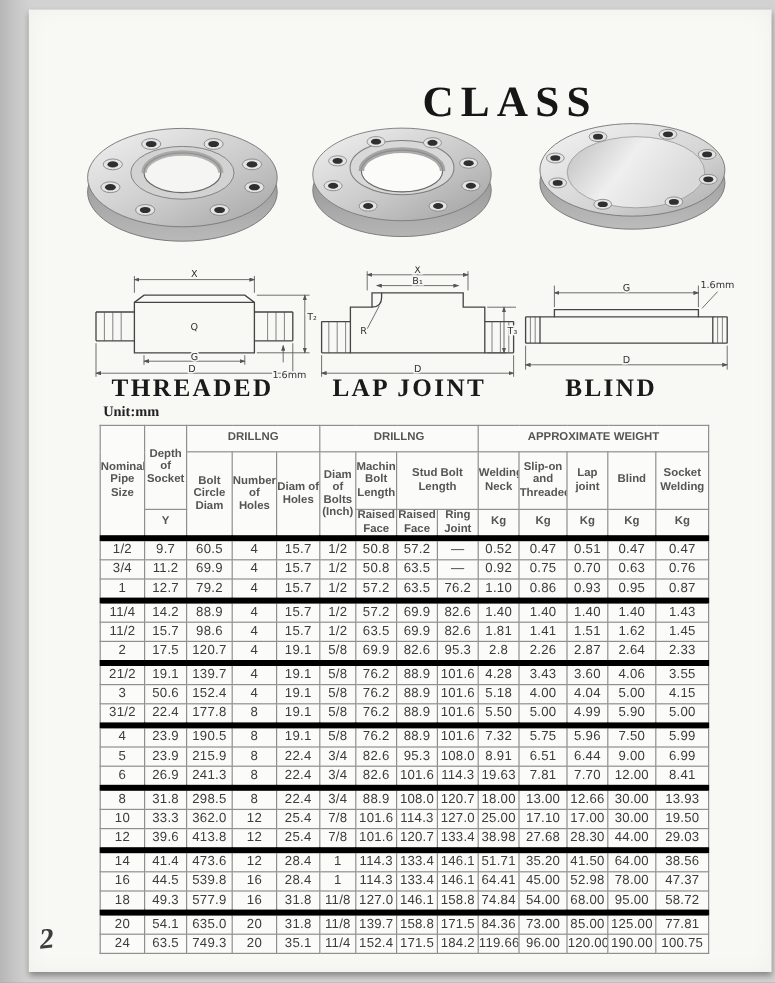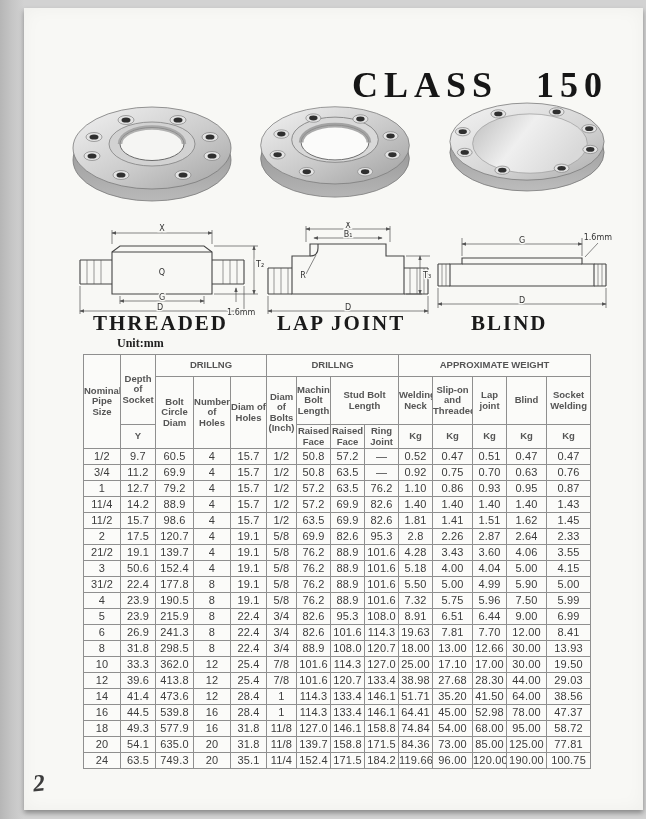--- a/index.html
+++ b/index.html
@@ -11,46 +11,45 @@
   .title{position:absolute;left:352px;top:32px;display:flex;gap:38px;
          font-family:"Liberation Serif",serif;font-weight:bold;font-size:36px;
          letter-spacing:6px;color:#161616;margin-top:32px;}
   .photo{position:absolute;}
   .diagram{position:absolute;}
   .diagram svg text{font-family:"DejaVu Sans",sans-serif;font-size:8px;fill:#333;
          stroke:#f8f8f5;stroke-width:2.5px;paint-order:stroke;}
   .typelabel{position:absolute;font-family:"Liberation Serif",serif;font-weight:bold;
          font-size:21px;letter-spacing:2px;color:#1a1a1a;}
   .unit{position:absolute;left:86px;top:336px;font-family:"Liberation Serif",serif;
-         font-weight:bold;font-size:12px;color:#222;margin-left:31px;}
+         font-weight:bold;font-size:12px;color:#222;}
   .pagenum{position:absolute;left:33px;top:770px;font-family:"Liberation Serif",serif;
          font-style:italic;font-weight:bold;font-size:24px;color:#3d3d3d;transform:rotate(-6deg);}
   table.spec{position:absolute;left:83px;top:354px;width:508px;border-collapse:collapse;
          table-layout:fixed;background:#fbfbf9;}
   table.spec th,table.spec td{border:1px solid #8f8f8f;text-align:center;vertical-align:middle;
          padding:0;overflow:hidden;}
   table.spec th{font-weight:bold;font-size:9.5px;line-height:10.5px;color:#555;
          white-space:pre-line;}
   table.spec td{font-size:11px;line-height:15px;color:#3c3c3c;letter-spacing:.2px;height:15px;}
   table.spec thead tr.r1{height:22px;} table.spec thead tr.r2{height:48px;}
   table.spec thead tr.r3{height:24px;}
-  table.spec tbody{border-top:1px solid #000000;}
+  table.spec tbody{border-top:5px solid #000000;}
   .lines{stroke:#444;stroke-width:1.1;fill:none;}
   .dim{stroke:#555;stroke-width:.7;fill:none;}
   .hatch{stroke:#555;stroke-width:.6;}
 </style>
 </head>
 <body>
 
 <div class="scan">
   <div class="sheet"></div>
 
   <div class="title">
     <span>CLASS</span>
-    <span>150</span>
   </div>
 
   <div class="photo" style="left:62px;top:98px">
     <svg width="180" height="112" viewBox="0 0 170 112">
       <defs>
         <linearGradient id="gA1" x1="0" y1="0" x2="1" y2="1">
           <stop offset="0" stop-color="#f2f2f2"></stop>
             <stop offset=".55" stop-color="#cccccc"></stop>
             <stop offset="1" stop-color="#a3a3a3"></stop>
         </linearGradient>

